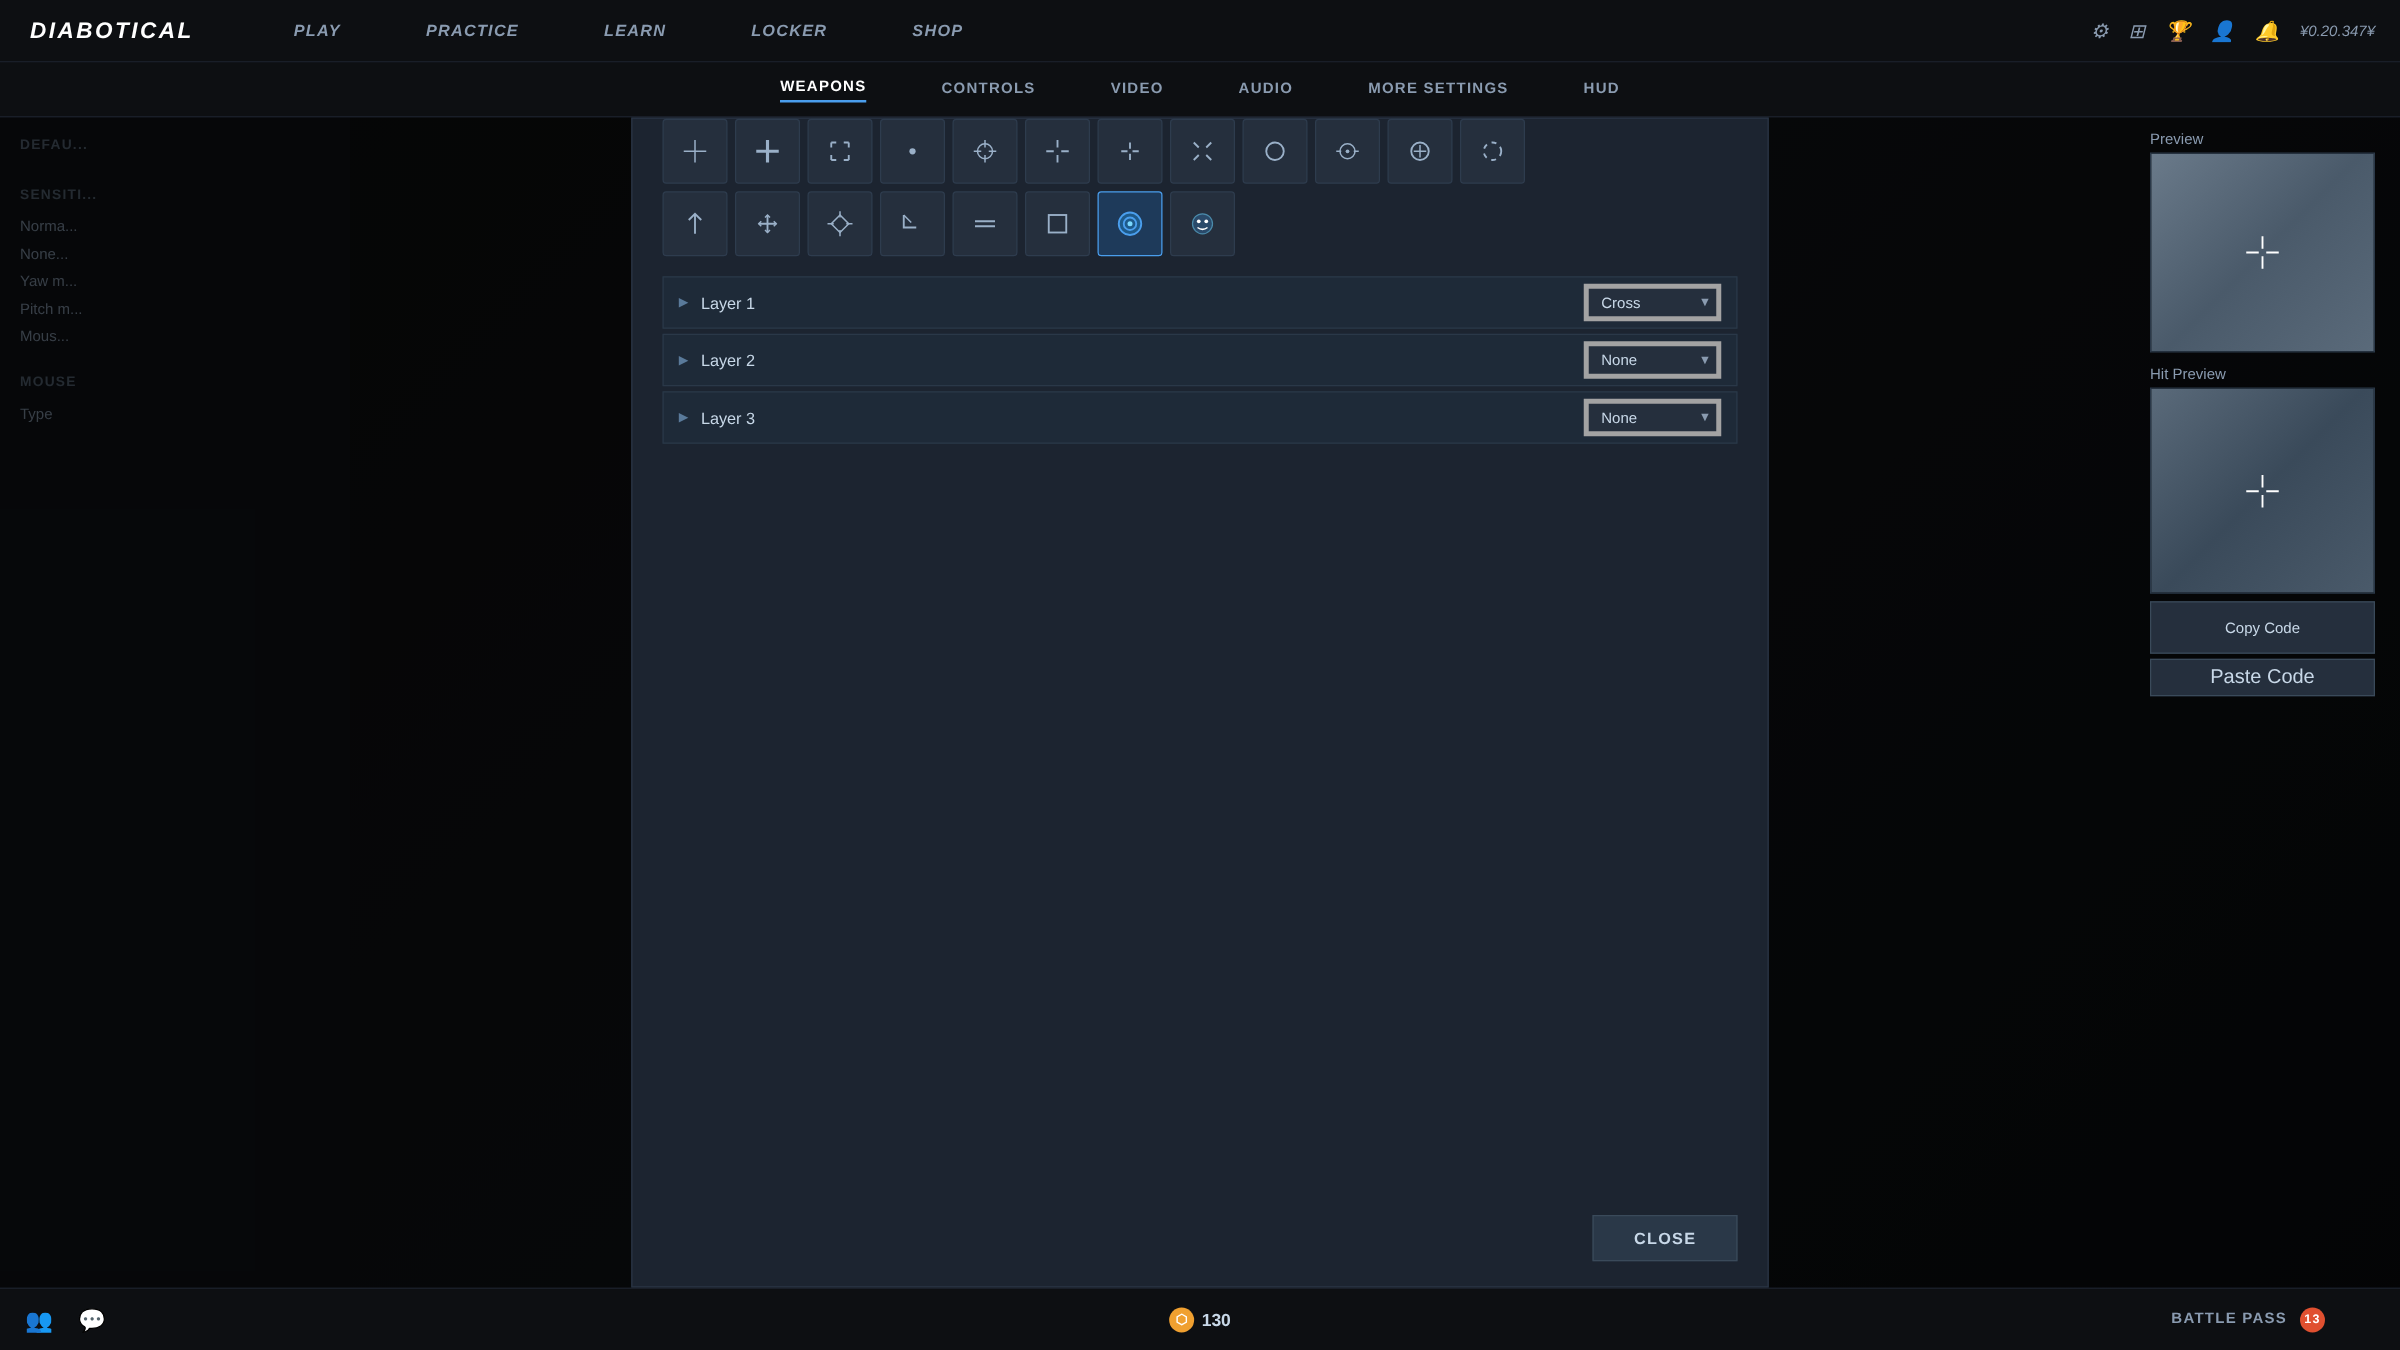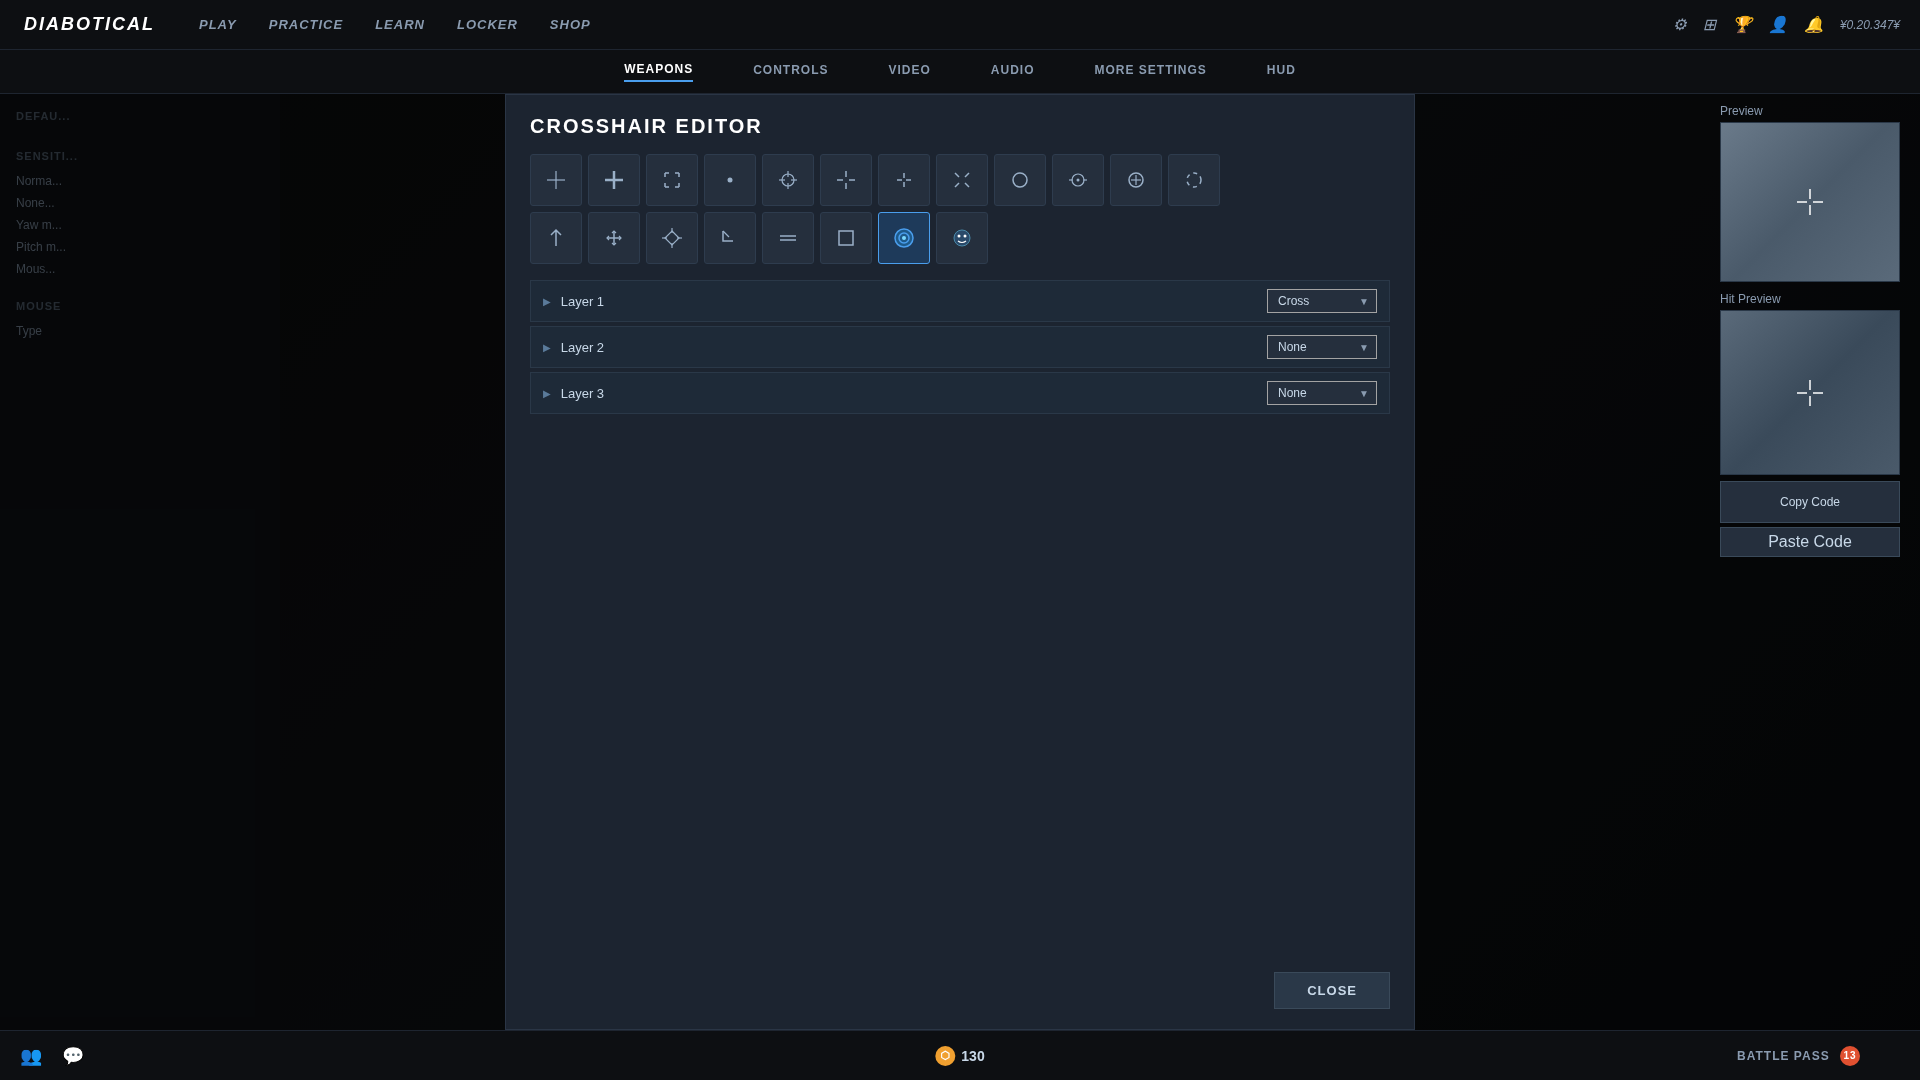--- a/index.html
+++ b/index.html
@@ -48,20 +48,21 @@
       padding: 0 20px;
     }
 
     .nav-item {
       color: #8a9bb0;
       font-size: 13px;
       font-weight: 600;
       letter-spacing: 1px;
       cursor: pointer;
       text-transform: uppercase;
+      margin-left: 36px;
     }
 
     .nav-right {
       margin-left: auto;
       display: flex;
       align-items: center;
       gap: 16px;
       padding-right: 20px;
     }
 
@@ -226,21 +227,21 @@
     }
 
     .layer-name {
       color: #c8d8e8;
       font-size: 13px;
       flex: 1;
     }
 
     .layer-select {
       background: #252f3d;
-      border: 1px solid #a3a3a3;
+      border: 4px solid #a3a3a3;
       color: #c8d8e8;
       font-size: 12px;
       padding: 4px 36px 4px 10px;
       appearance: none;
       cursor: pointer;
       width: 110px;
     }
 
     .layer-select-wrapper {
       position: relative;
@@ -486,21 +487,20 @@
       <line x1="15" y1="18" x2="15" y2="28" stroke="white" stroke-width="1.5"></line>
       <line x1="2" y1="15" x2="12" y2="15" stroke="white" stroke-width="1.5"></line>
       <line x1="18" y1="15" x2="28" y2="15" stroke="white" stroke-width="1.5"></line>
     </svg>
   </div>
   <button class="copy-code-btn">Copy Code</button>
   <button class="paste-code-btn">Paste Code</button>
 </div>
 
 <div class="modal">
-  <div class="modal-title">CROSSHAIR EDITOR</div>
 
   <div class="crosshair-grid">
 
     <div class="crosshair-row">
 
       <button class="ch-btn">
         <svg width="22" height="22" viewBox="0 0 22 22">
             <line x1="11" y1="2" x2="11" y2="20" stroke="currentColor" stroke-width="1.2"></line>
             <line x1="2" y1="11" x2="20" y2="11" stroke="currentColor" stroke-width="1.2"></line>
           </svg>

